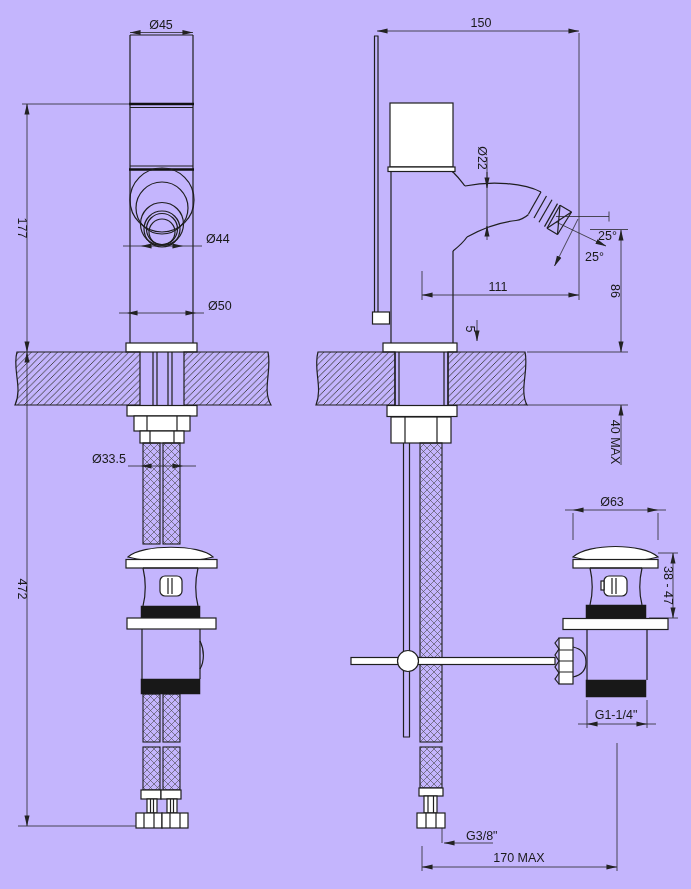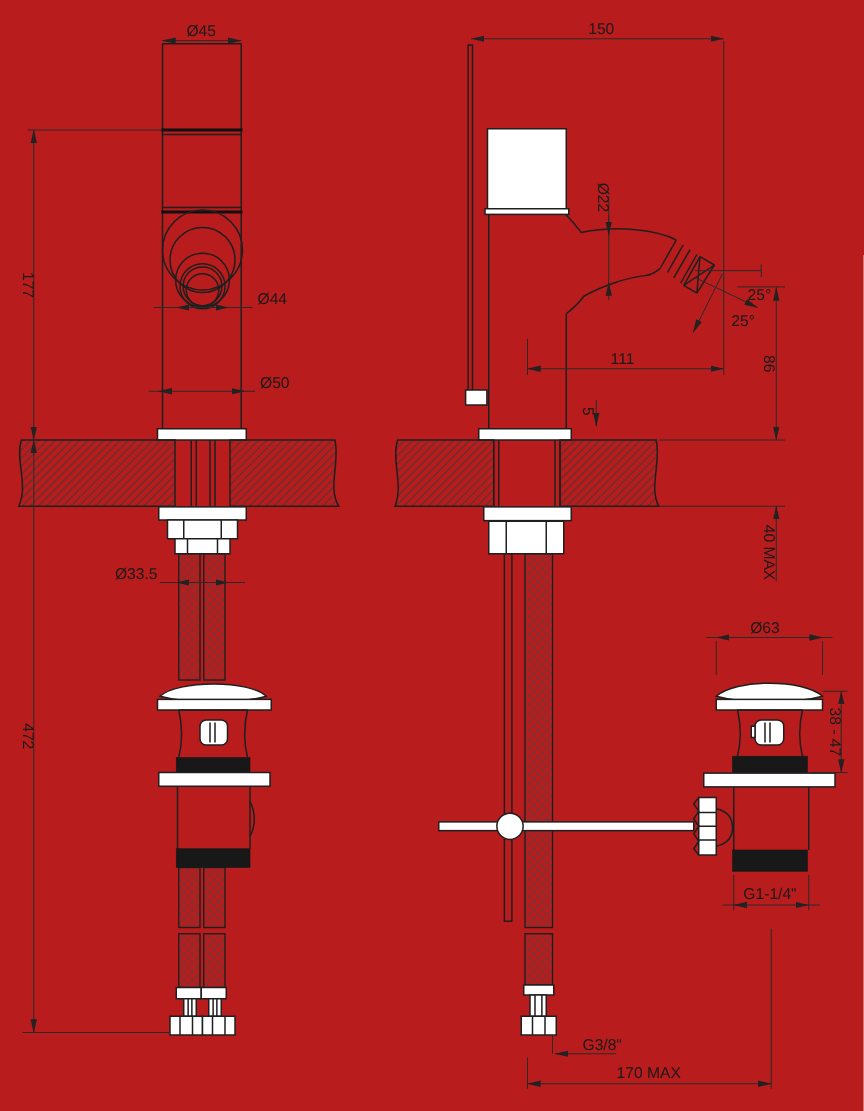--- a/index.html
+++ b/index.html
@@ -1,16 +1,16 @@
 <!DOCTYPE html>
 <html><head>
 <meta charset="utf-8">
 <style>
   html,body{margin:0;padding:0;background:#ffffff;}
-  .stage{width:691px;height:889px;background:#b91c1c;position:relative;overflow:hidden;}
+  .stage{width:691px;height:889px;background:#c4b5fd;position:relative;overflow:hidden;}
   svg{display:block;}
   .obj{stroke:#1f1f1f;stroke-width:1.2;fill:none;}
   .objf{stroke:#1f1f1f;stroke-width:1.2;fill:#ffffff;}
   .heavy{stroke:#111;stroke-width:2.4;fill:none;}
   .dim{stroke:#2a2a2a;stroke-width:0.8;fill:none;}
   .dark{fill:#181818;stroke:#181818;stroke-width:0.5;}
   .braid{fill:url(#braid);stroke:#1f1f1f;stroke-width:1.1;}
   .deck{fill:url(#hatch);stroke:#1f1f1f;stroke-width:1.2;}
   .lbl{font-family:"Liberation Sans",sans-serif;font-size:12.5px;fill:#1a1a1a;}
 </style>

